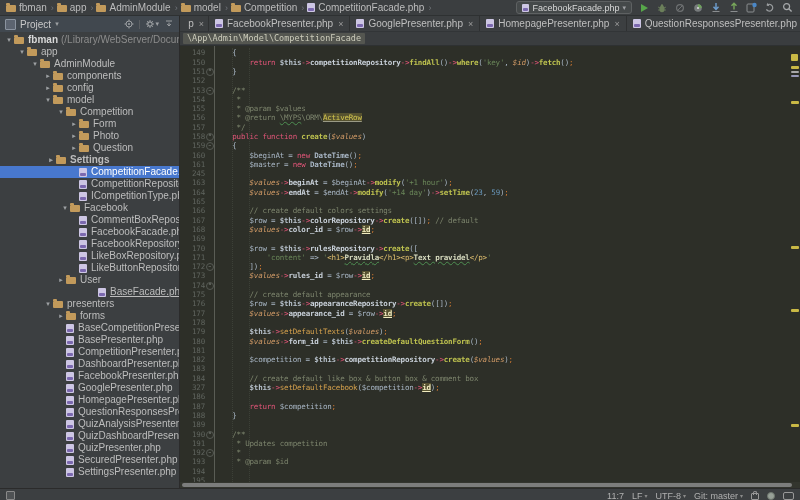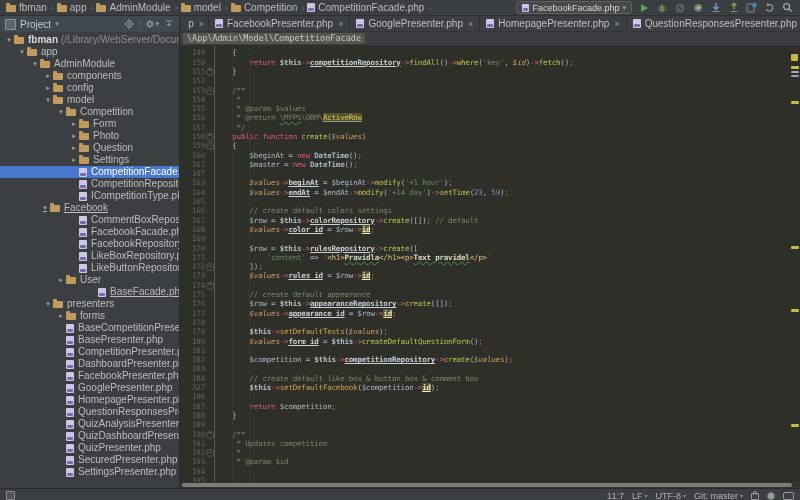--- a/index.html
+++ b/index.html
@@ -46,27 +46,27 @@
   .gutter{width:34px;flex:0 0 auto;padding-top:2px;border-right:1px solid #5A5D55;}
   .gl{height:9.3px;line-height:9.3px;color:#60655F;text-align:right;padding-right:9px;position:relative;}
   .fold{position:absolute;right:0px;top:1px;width:6px;height:6px;border:1px solid #565A54;border-radius:50%;color:#9BA09A;font-size:5px;line-height:5px;text-align:center;font-family:"Liberation Sans",sans-serif;letter-spacing:0;}
   .codewrap{flex:1;position:relative;padding-top:2px;overflow:hidden;}
   .guide{position:absolute;top:2px;bottom:0;width:1px;border-left:1px dotted #3C4037;}
   .g1{left:17px;} .g2{left:34px;}
   .code{position:relative;}
   .ln{height:9.3px;line-height:9.3px;white-space:pre;color:#A9B7C6;}
   .tk-d{color:#A9B7C6;}
   .tk-k{color:#E25578;}
-  .tk-f{color:#BEC24F;}
+  .tk-f{color:#BEC24F;font-weight:bold;}
   .tk-fo{color:#D4A04C;}
   .tk-s{color:#6A8759;}
   .tk-n{color:#6897BB;}
   .tk-c{color:#7D856D;}
   .tk-p{color:#D19A66;font-style:italic;}
-  .tk-fl{color:#C8D0D9;font-weight:bold;text-decoration:underline;}
+  .tk-fl{color:#C8D0D9;font-weight:bold;}
   .tk-th{color:#B5BFC9;font-weight:bold;}
   .tk-cl{color:#A9B7C6;font-weight:bold;}
   .tk-sc{color:#CC7832;}
   .tk-tg{color:#DFBE6E;text-align:right;}
   .tk-sb{color:#D8DCC0;font-weight:bold;text-decoration:underline wavy #4E8F52;text-underline-offset:1px;}
   .tk-wv{color:#7D856D;text-decoration:underline wavy #4E8F52;text-underline-offset:1px;}
   .tk-hi{background:#565230;color:#D3C64F;text-decoration:underline #9A9A86;}
   .tk-id{background:#565230;color:#F0EBC0;font-weight:bold;text-decoration:underline;}
   .stripe{position:absolute;top:0;right:0;bottom:0;width:10px;}
   .mark{position:absolute;right:1px;width:8px;border-radius:1px;}
@@ -260,41 +260,41 @@
           <div class="trow" style="padding-left: 69px;">
             <span class="arr">▸</span>
             <span class="folico"></span>
             <span>Photo</span>
           </div>
           <div class="trow" style="padding-left: 69px;">
             <span class="arr">▸</span>
             <span class="folico"></span>
             <span>Question</span>
           </div>
-          <div class="trow" style="padding-left: 69px;">
+          <div class="trow" style="padding-left: 46px; font-weight: bold;">
             <span class="arr">▸</span>
             <span class="folico"></span>
             <span>Settings</span>
           </div>
           <div class="trow sel" style="padding-left: 69px;">
             <span class="arr"></span>
             <span class="fico"></span>
             <span>CompetitionFacade.php</span>
           </div>
           <div class="trow" style="padding-left: 69px;">
             <span class="arr"></span>
             <span class="fico"></span>
             <span>CompetitionRepository.php</span>
           </div>
           <div class="trow" style="padding-left: 69px;">
             <span class="arr"></span>
             <span class="fico"></span>
             <span>ICompetitionType.php</span>
           </div>
-          <div class="trow" style="padding-left: 40px; text-decoration: underline;">
+          <div class="trow" style="padding-left: 60px;">
             <span class="arr">▾</span>
             <span class="folico"></span>
             <span>Facebook</span>
           </div>
           <div class="trow" style="padding-left: 69px;">
             <span class="arr"></span>
             <span class="fico"></span>
             <span>CommentBoxRepository.php</span>
           </div>
           <div class="trow" style="padding-left: 69px;">
@@ -445,21 +445,21 @@
             <div class="gl">152</div>
             <div class="gl">153<span class="fold">−</span></div>
             <div class="gl">154</div>
             <div class="gl">155</div>
             <div class="gl">156</div>
             <div class="gl">157</div>
             <div class="gl">158<span class="fold">^</span></div>
             <div class="gl">159<span class="fold">−</span></div>
             <div class="gl">160</div>
             <div class="gl">161</div>
-            <div class="gl">107</div>
+            <div class="gl">245</div>
             <div class="gl">163</div>
             <div class="gl">164</div>
             <div class="gl">165</div>
             <div class="gl">166</div>
             <div class="gl">167</div>
             <div class="gl">168</div>
             <div class="gl">169</div>
             <div class="gl">170</div>
             <div class="gl">171</div>
             <div class="gl">172<span class="fold">−</span></div>

